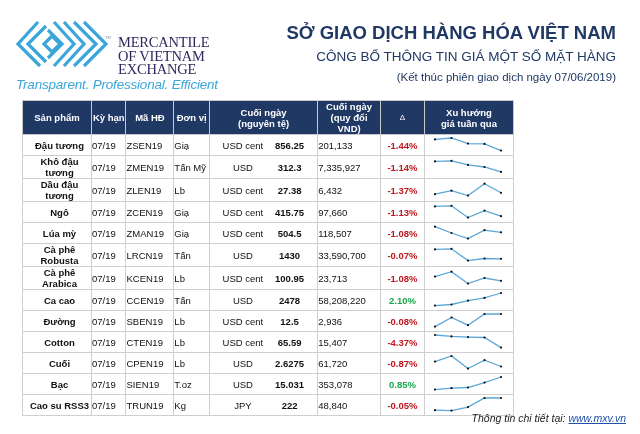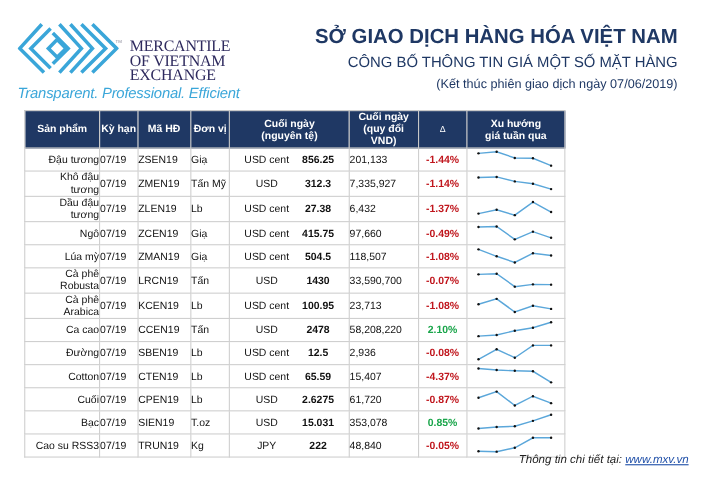--- a/index.html
+++ b/index.html
@@ -19,21 +19,21 @@
     .title-main { font-size: 18.5px; font-weight: bold; position: absolute; right: 0; top: 8px; white-space: nowrap; }
     .title-sub { font-size: 13.5px; font-weight: normal; position: absolute; right: 0; top: 35px; white-space: nowrap; }
     .title-date { font-size: 11.5px; font-weight: normal; position: absolute; right: 0; top: 57px; white-space: nowrap; }
 
     table.prices { position: absolute; left: 22px; top: 100px; border-collapse: collapse;
       width: 492px; font-size: 9.5px; }
     table.prices th, table.prices td { border: 1.5px solid #cfcfcf; height: 20.6px; }
     table.prices thead th { background: #1f3864; color: #ffffff; font-weight: bold; height: 28px;
       text-align: center; line-height: 11px; border-color: #c8c8c8; }
     td.c { text-align: left; }
-    td.l { text-align: right; padding-left: 5px; font-weight: normal; }
+    td.l { text-align: center; padding-left: 5px; font-weight: bold; }
     td.unit-cell { padding: 4px; }
     .unit-wrap { display: flex; align-items: center; height: 100%; }
     .unit-cur { width: 58px; text-align: center; }
     .unit-val { flex: 1; text-align: center; font-weight: bold; padding-right: 6px; }
     td.delta { text-align: center; font-weight: bold; }
     .neg { color: #c0161d; margin-top: 20px; }
     .pos { color: #19a54a; }
     td.spark { padding: 0; }
     td.spark svg { display: block; width: 88px; height: 20px; margin: 0 auto; }
 
@@ -181,21 +181,21 @@
         <td class="c">07/19</td>
         <td class="c">ZCEN19</td>
         <td class="c">Giạ</td>
         <td class="unit-cell">
           <div class="unit-wrap">
             <span class="unit-cur">USD cent</span>
             <span class="unit-val">415.75</span>
           </div>
         </td>
         <td class="c">97,660</td>
-        <td class="delta neg">-0.49%</td>
+        <td class="delta neg">-1.13%</td>
         <td class="spark">
           <svg viewBox="0 0 88 20">
             <polyline fill="none" stroke="#5ba7da" stroke-width="1.3" points="10,4.4 26.5,3.84 43,15.6 59.5,8.6 76,14.2"></polyline>
             <circle cx="10" cy="4.4" r="1.1" fill="#111"></circle>
             <circle cx="26.5" cy="3.84" r="1.1" fill="#111"></circle>
             <circle cx="43" cy="15.6" r="1.1" fill="#111"></circle>
             <circle cx="59.5" cy="8.6" r="1.1" fill="#111"></circle>
             <circle cx="76" cy="14.2" r="1.1" fill="#111"></circle>
           </svg>
         </td>

